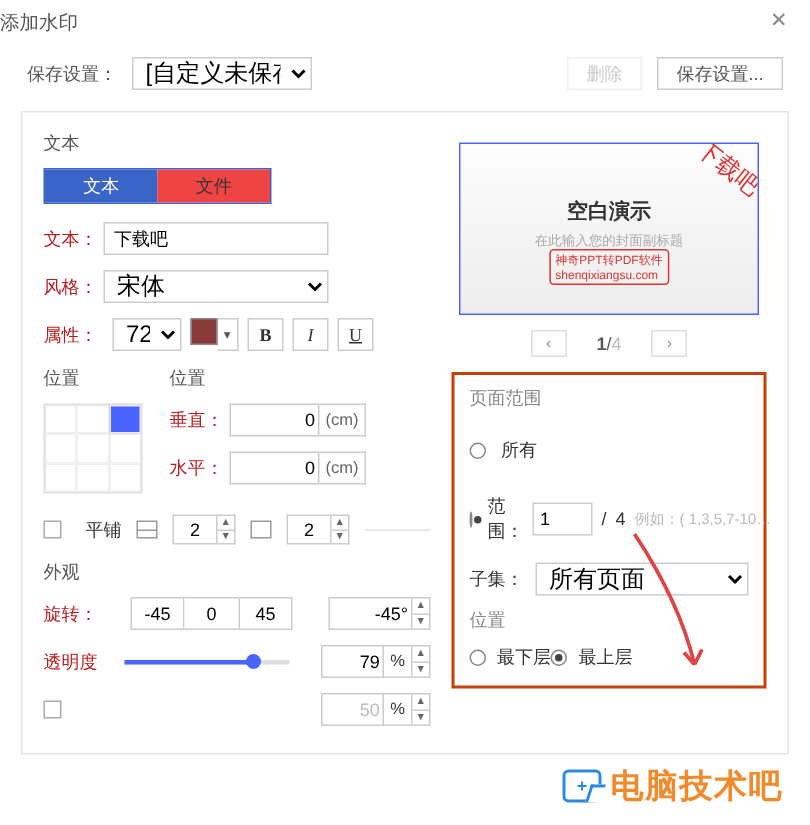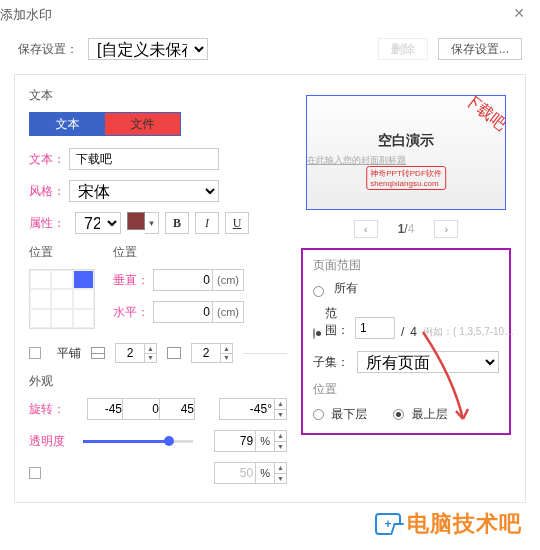--- a/index.html
+++ b/index.html
@@ -18,21 +18,21 @@
 .card { margin: 0 14px; border: 1px solid #e3e3e3; padding: 12px 14px 8px; position: relative; }
 .two-col { display: flex; gap: 14px; }
 .left { flex: 1; min-width: 0; }
 .right { width: 210px; }
 .section-title { color: #555; margin-bottom: 8px; }
 .tabstrip { display: flex; margin-bottom: 12px; border: 1px solid #3a64c8; width: 152px; }
 .tabstrip .tab { width: 75px; height: 22px; display: flex; align-items: center; justify-content: center; font-size: 12px; cursor: pointer; }
 .tabstrip .tab.active { background: #3a64c8; color: #fff; }
 .tabstrip .tab.inactive { background: #ef4444; color: #333; }
 .row { display: flex; align-items: center; margin-bottom: 10px; }
-.row .lab { width: 40px; color: #ec4899; }
+.row .lab { width: 40px; color: #b91c1c; }
 .text-input { border: 1px solid #ccc; height: 22px; padding: 0 6px; font-size: 12px; }
 .style-select { width: 150px; }
 .attr-row .select { width: 46px; }
 .attr-row { gap: 6px; }
 .dd { width: 14px; height: 22px; border:1px solid #ccc; border-left:none; display:flex; align-items:center; justify-content:center; font-size:9px; color:#555; }
 .swatch { width: 18px; height: 18px; background: #8a3a3a; border: 1px solid #888; }
 .fmt-btn { width: 24px; height: 22px; border:1px solid #ccc; display:flex; align-items:center; justify-content:center; font-family: serif; cursor:pointer; }
 .fmt-b { font-weight: bold; }
 .fmt-i { font-style: italic; }
 .fmt-u { text-decoration: underline; }
@@ -46,50 +46,50 @@
 .unit { border:1px solid #ccc; border-left:none; height:22px; display:flex; align-items:center; padding: 0 4px; font-size:11px; color:#666; }
 .divider-row { display:flex; align-items:center; gap:10px; margin: 10px 0; }
 .divider-line { flex:1; height:1px; background:#e3e3e3; }
 .tile-icon { width:14px; height:12px; border:1px solid #999; display:inline-block; position:relative; }
 .tile-icon.horiz::after { content:""; position:absolute; left:0; right:0; top:50%; height:1px; background:#999; }
 .num-small { width:30px; text-align:center; border:1px solid #ccc; height:20px; font-size:12px; }
 .stepper { display:flex; flex-direction:column; border:1px solid #ccc; border-left:none; height:20px; width:12px; }
 .stepper span { flex:1; font-size:7px; display:flex; align-items:center; justify-content:center; color:#666; cursor:pointer; }
 .stepper span:first-child { border-bottom:1px solid #ccc; }
 .triple { display:flex; }
-.triple input { width: 36px; text-align:right; border:1px solid #ccc; height:22px; font-size:12px; }
+.triple input { width: 36px; text-align:center; border:1px solid #ccc; height:22px; font-size:12px; }
 .triple input.mid { border-left:none; border-right:none; }
 .deg-sel { width: 56px; text-align:right; padding-right: 2px; }
 .slider-row { display:flex; align-items:center; gap: 6px; }
 .slider { position:relative; width: 110px; height: 14px; }
 .slider .track { position:absolute; top:6px; left:0; right:0; height:3px; background:#ddd; }
 .slider .fill { position:absolute; top:6px; left:0; width:78%; height:3px; background:#4a64ff; }
 .slider .thumb { position:absolute; top:2px; left:78%; width:10px; height:10px; border-radius:50%; background:#4a64ff; margin-left:-5px; cursor:pointer; }
 .pct-box { display:flex; }
 .pct-box input { width:42px; text-align:right; border:1px solid #ccc; height:22px; padding-right:2px; font-size:12px; }
 .pct-box .pct { border:1px solid #ccc; border-left:none; height:22px; display:flex; align-items:center; padding:0 4px; font-size:11px; }
 .checkbox { width:12px; height:12px; border:1px solid #aaa; display:inline-block; margin-right:6px; vertical-align:middle; }
 .preview-box { width: 200px; height: 115px; border:1px solid #4a64ff; background: linear-gradient(#fdfdfd,#ededed); margin: 8px auto 10px; position:relative; overflow:hidden; }
 .preview-title { text-align:center; font-size:14px; font-weight:bold; color:#333; margin-top:36px; }
-.preview-sub { font-size:9px; color:#aaa; margin-top:4px;text-decoration:underline; }
+.preview-sub { text-align:center; font-size:9px; color:#aaa; margin-top:4px; }
 .preview-stamp { position:absolute; left:50%; top:70px; transform:translateX(-50%); border:1px solid #d33; color:#d33; font-size:8px; padding:1px 3px; border-radius:3px; white-space:nowrap; }
 .preview-corner { position:absolute; top:6px; right:-4px; transform:rotate(38deg); color:#d33; font-family: "KaiTi", serif; font-size:16px; }
 .pager { display:flex; align-items:center; justify-content:center; gap: 20px; margin: 6px auto 10px; width: 200px; }
 .pager .pg-btn { width:24px; height:18px; border:1px solid #ddd; background:#fff; display:flex; align-items:center; justify-content:center; font-size:10px; color:#888; cursor:pointer; }
 .pager .pg-disp { font-size:12px; color:#555; }
-.range-box { border: 2px solid #a21caf; padding: 8px 10px 10px; position:relative; }
+.range-box { border: 2px solid #c2410c; padding: 8px 10px 10px; position:relative; }
 .range-title { color:#888; line-height:1; }
 .radio { width:11px; height:11px; border:1px solid #888; border-radius:50%; display:inline-block; margin-right:4px; vertical-align:middle; position:relative; }
 .radio.checked::after { content:""; position:absolute; left:2px; top:2px; width:5px; height:5px; border-radius:50%; background:#444; }
-.range-row { display:flex; align-items:flex-end; margin-top:8px; gap:6px; flex-wrap: nowrap; }
+.range-row { display:flex; align-items:center; margin-top:20px; gap:6px; flex-wrap: nowrap; }
 .range-input { width:40px; text-align:left; padding-left:4px; }
 .eg { font-size:10px; color:#bbb; white-space:nowrap; }
 .subset-row { display:flex; align-items:center; margin-top:12px; gap:8px; }
 .subset-select { flex:1; }
-.layer-row { display:flex; align-items:center; gap: 26px; margin-top:8px; }
+.layer-row { display:flex; align-items:center; margin-top:8px; }
 .arrow-svg { position:absolute; right: 36px; bottom: 6px; pointer-events:none; width: 60px; height: 100px; overflow: visible; }
 .brand { display:flex; align-items:center; justify-content:flex-end; padding: 6px 18px 4px; gap:6px; }
 .brand-icon { width:26px; height:22px; border:2px solid #2b8ae0; border-radius:4px; display:flex; align-items:center; justify-content:center; color:#2b8ae0; font-weight:bold; font-size:12px; position:relative; }
 .brand-icon::after { content:""; position:absolute; right:-3px; bottom:-2px; width:8px; height:10px; background:#fff; border-left:2px solid #2b8ae0; border-top:2px solid #2b8ae0; transform: skewX(-18deg); }
 .brand-text { font-size:22px; font-weight:bold; color:#f28a2b; letter-spacing:1px; }
 .mt8 { margin-top:8px; }
 </style>
 </head>
 <body>
 

